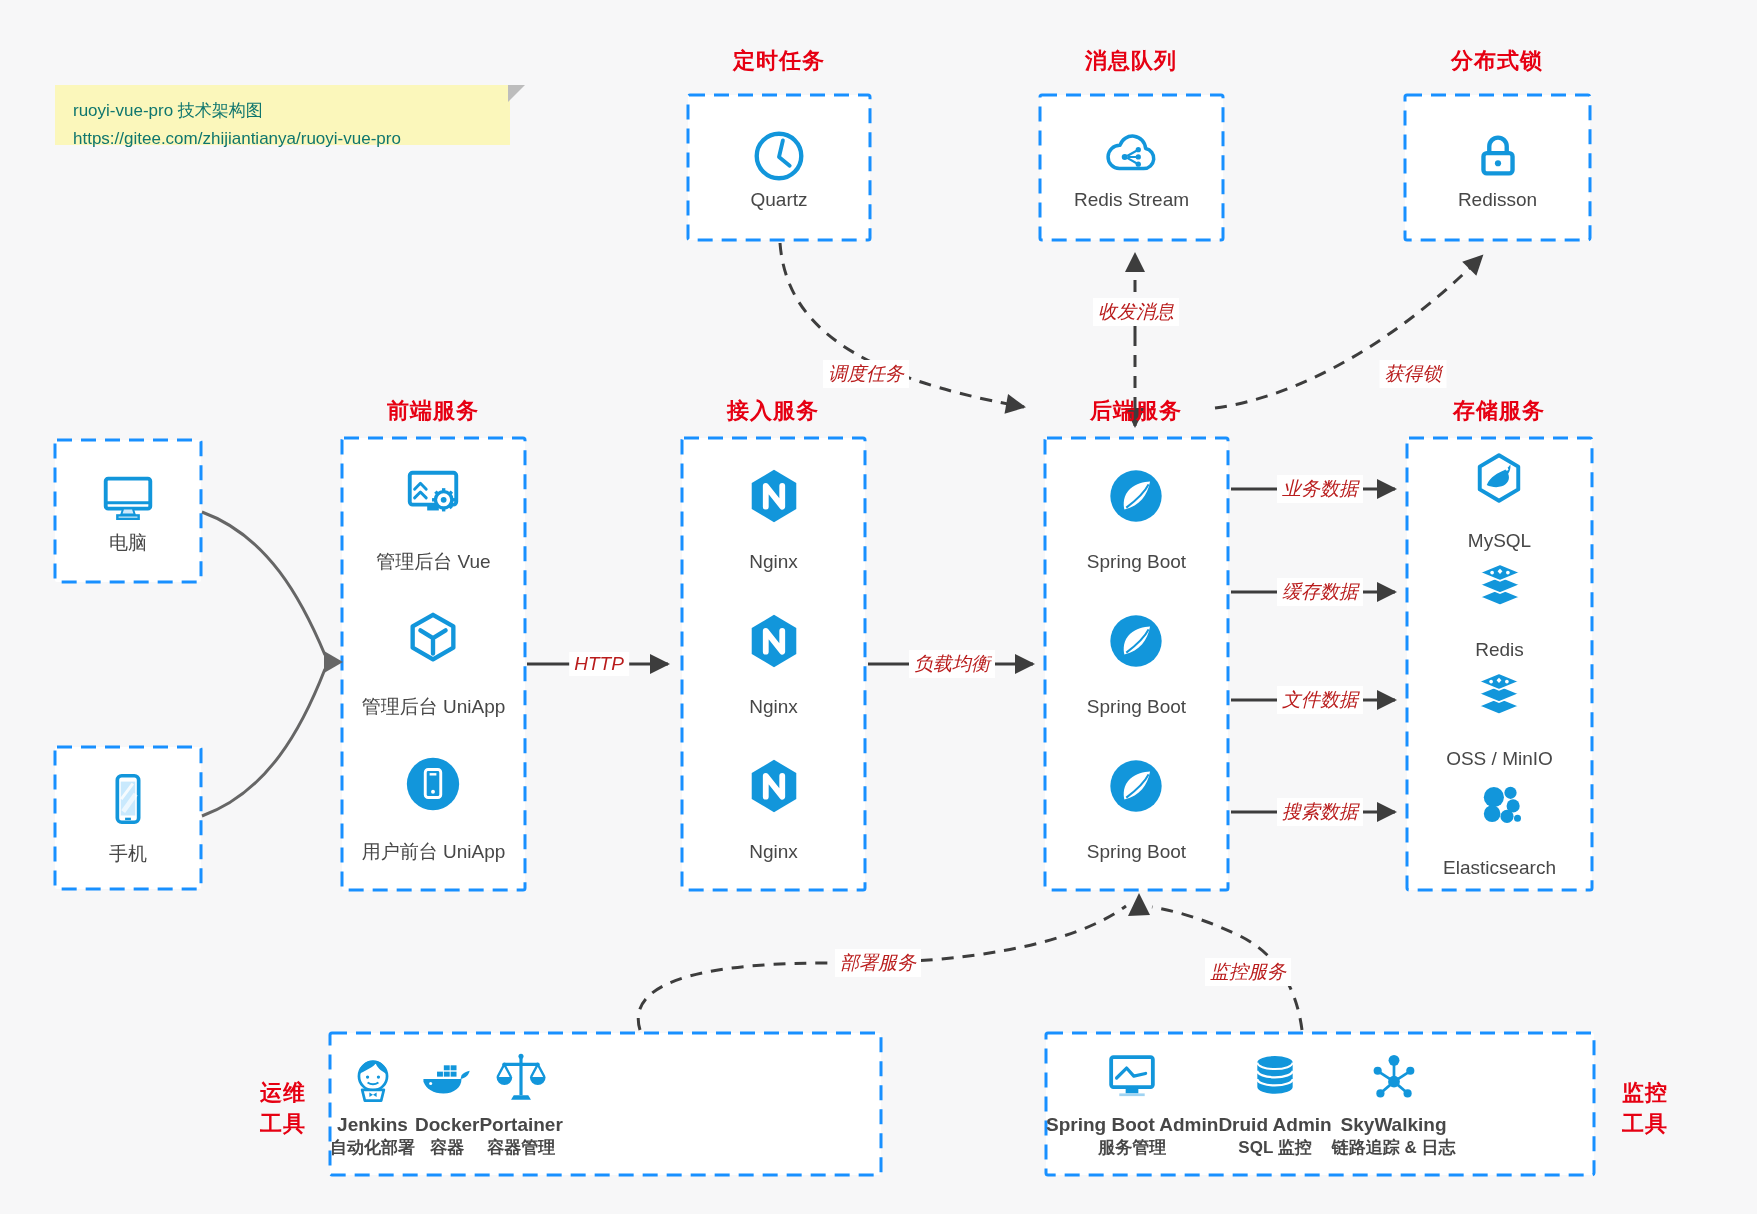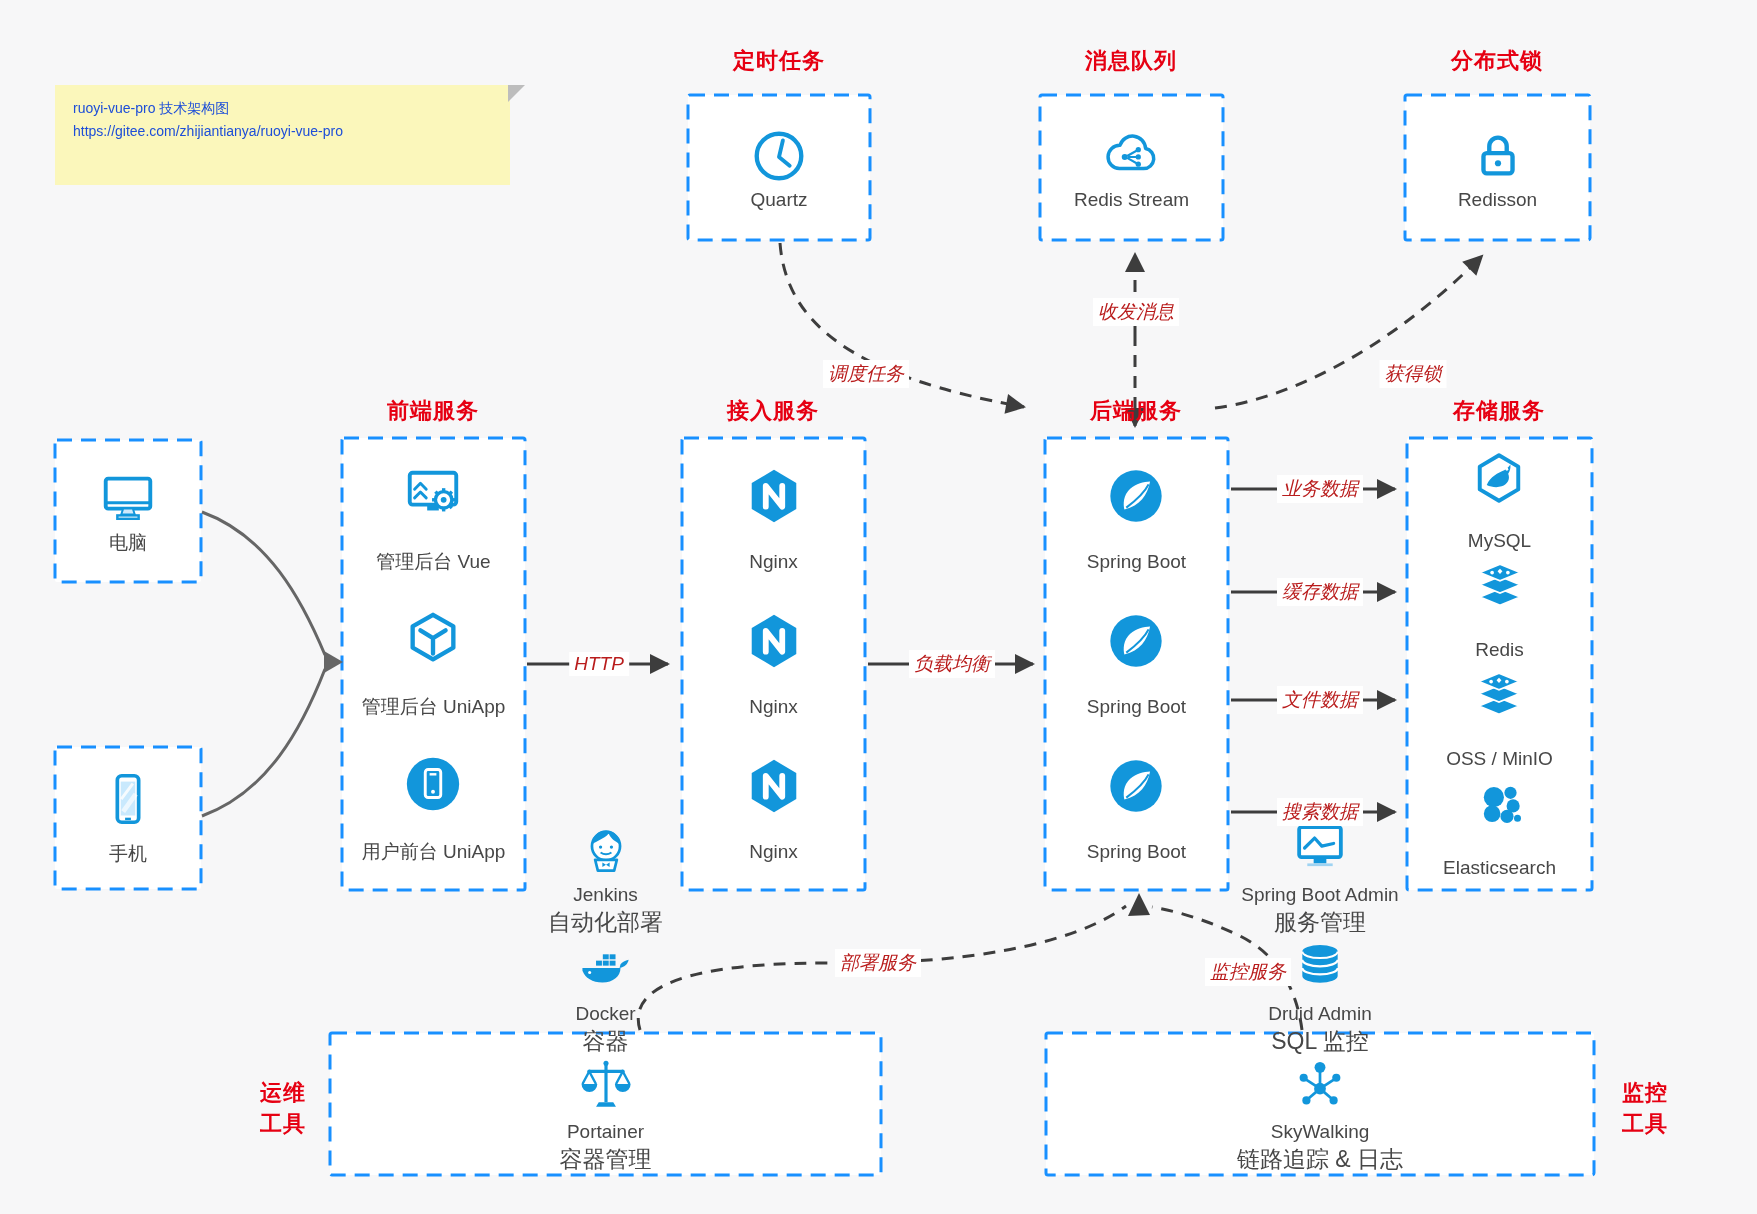--- a/index.html
+++ b/index.html
@@ -1,32 +1,32 @@
 <!DOCTYPE html>
 <html><head>
 <meta charset="utf-8">
 <style>
   html,body{margin:0;padding:0;}
   body{font-family:"Liberation Sans","DejaVu Sans",sans-serif;background:#f7f7f8;}
   #canvas{position:relative;width:1757px;height:1214px;background:#f7f7f8;overflow:hidden;}
   #wires{position:absolute;left:0;top:0;z-index:0;}
-  .note{position:absolute;left:55px;top:85px;width:455px;height:100px;background:#fbf7bb;
-        padding:12px 18px;box-sizing:border-box;color:#1d4ed8;font-size:14px;line-height:1.62;z-index:1;}
+  .note{position:absolute;left:55px;top:85px;width:455px;height:60px;background:#fbf7bb;
+        padding:12px 18px;box-sizing:border-box;color:#0f766e;font-size:17px;line-height:1.62;z-index:1;}
   .note .fold{position:absolute;top:0;right:-15px;width:0;height:0;
         border-bottom:17px solid transparent;border-left:17px solid #bdbdbd;}
   .red{color:#e60012;font-weight:bold;}
   .svc-title{position:absolute;transform:translateX(-50%);font-size:22px;letter-spacing:1px;white-space:nowrap;z-index:2;}
   .boxc{position:absolute;display:flex;box-sizing:border-box;z-index:1;}
   .vcol{flex-direction:column;justify-content:space-around;align-items:center;padding:8px 0;}
   .vctr{flex-direction:column;justify-content:center;align-items:center;gap:2px;}
-  .hrow{flex-direction:column;justify-content:flex-end;align-items:center;}
+  .hrow{flex-direction:row;justify-content:flex-start;align-items:center;font-weight:bold;}
   .item{display:flex;flex-direction:column;align-items:center;}
   .lbl{margin-top:24px;font-size:19px;color:#474747;white-space:nowrap;}
   .bname{margin-top:6px;font-size:19px;color:#474747;white-space:nowrap;line-height:1.3;}
-  .bdesc{font-size:23px;color:#474747;white-space:nowrap;line-height:1.3;}
+  .bdesc{font-size:17px;color:#474747;white-space:nowrap;line-height:1.3;}
   .ic{width:62px;height:62px;}
   .ic-s{width:56px;height:56px;}
   .ic-b{width:58px;height:58px;}
   .chip{position:absolute;transform:translate(-50%,-50%);background:#ffffff;color:#b91c1c;
         font-size:19px;padding:1px 5px;white-space:nowrap;z-index:2;font-style:italic;}
   .group-title{position:absolute;font-size:22px;line-height:1.4;text-align:center;z-index:2;letter-spacing:1px;}
 </style>
 </head>
 <body>
 

